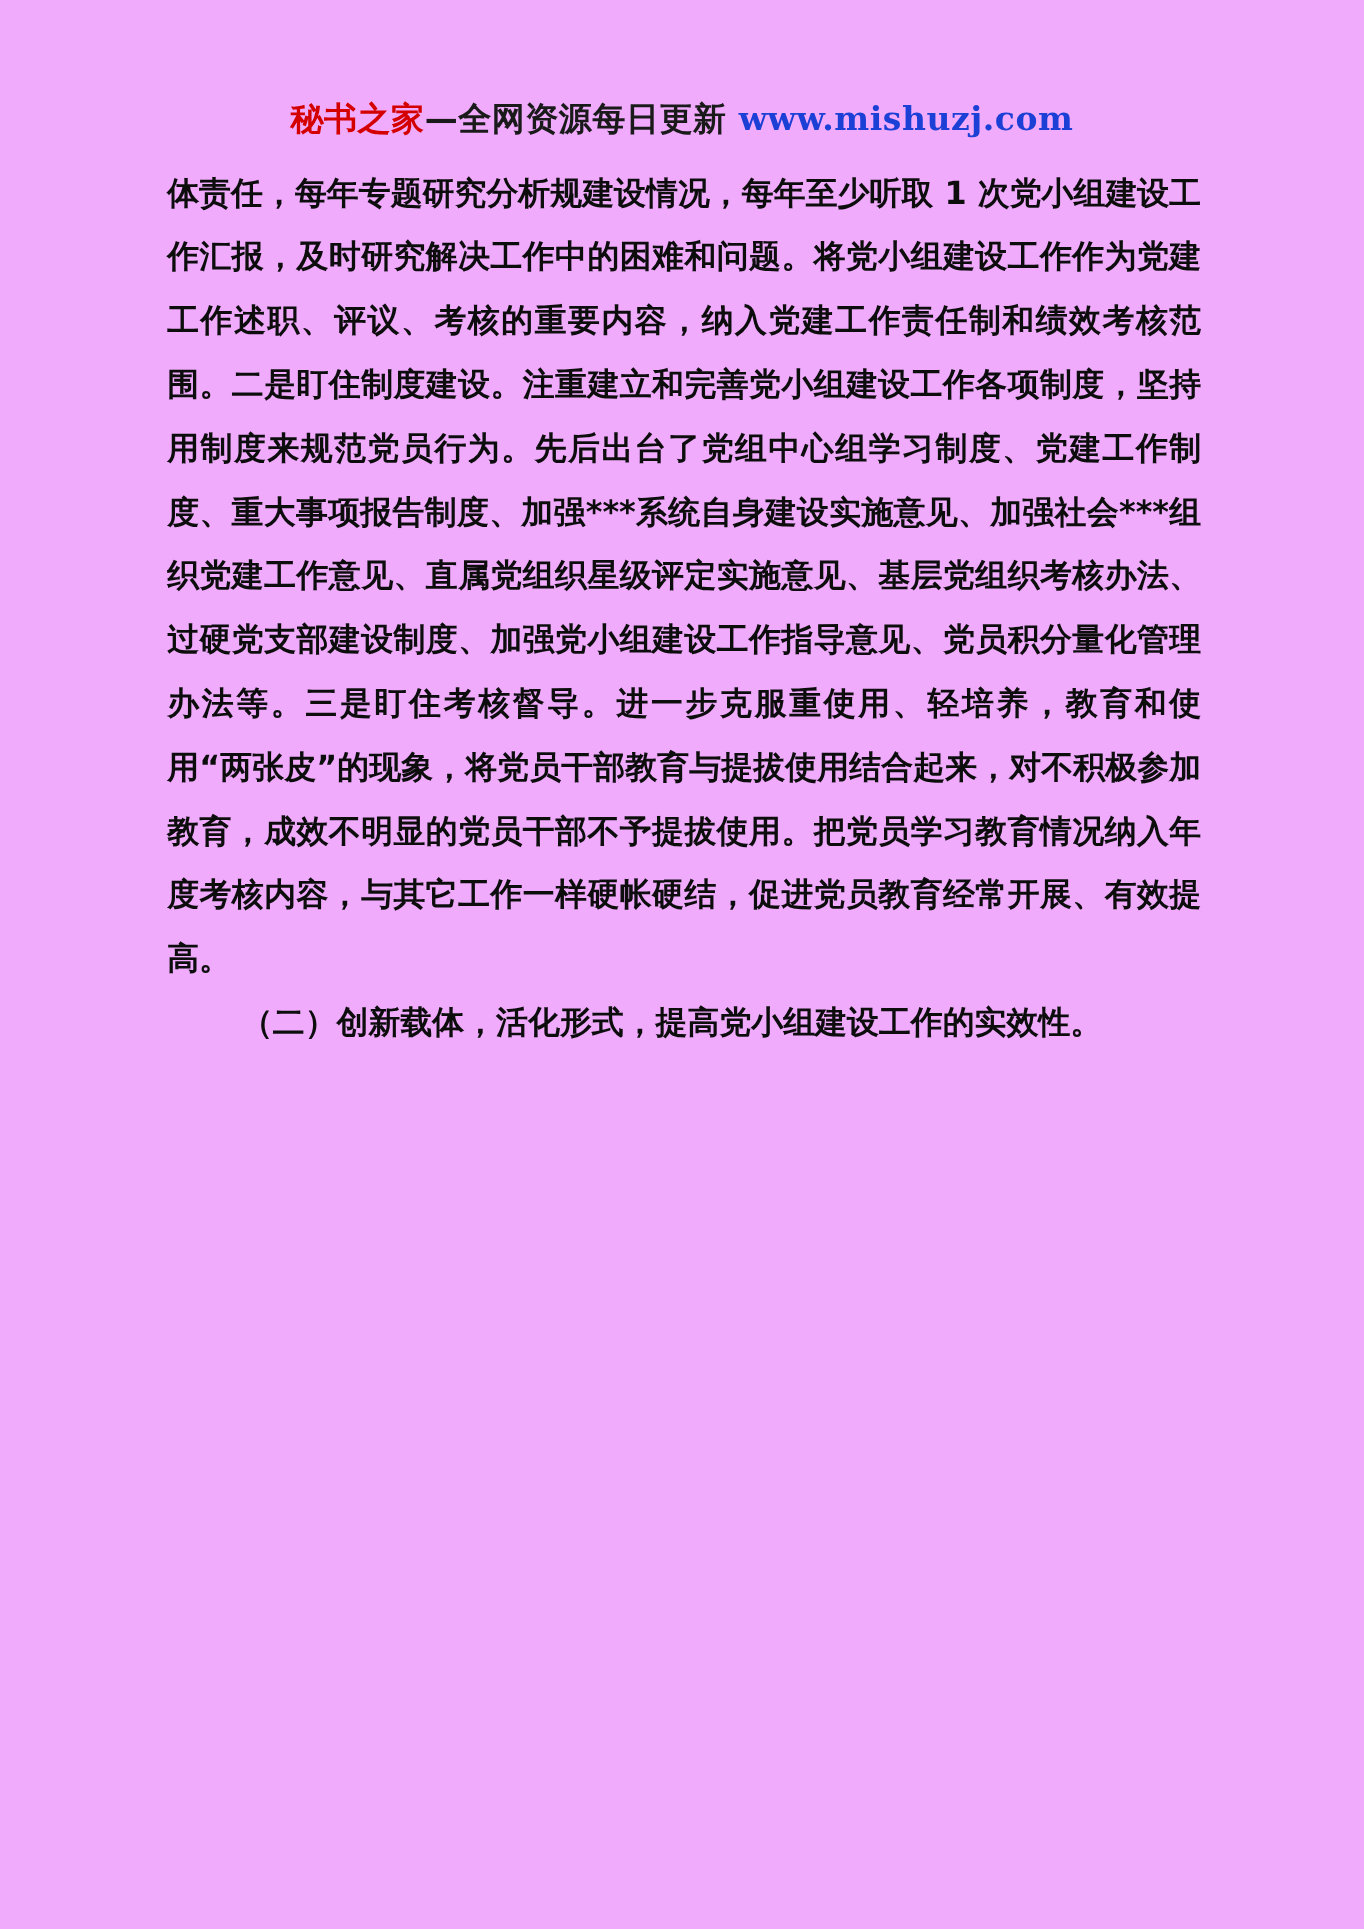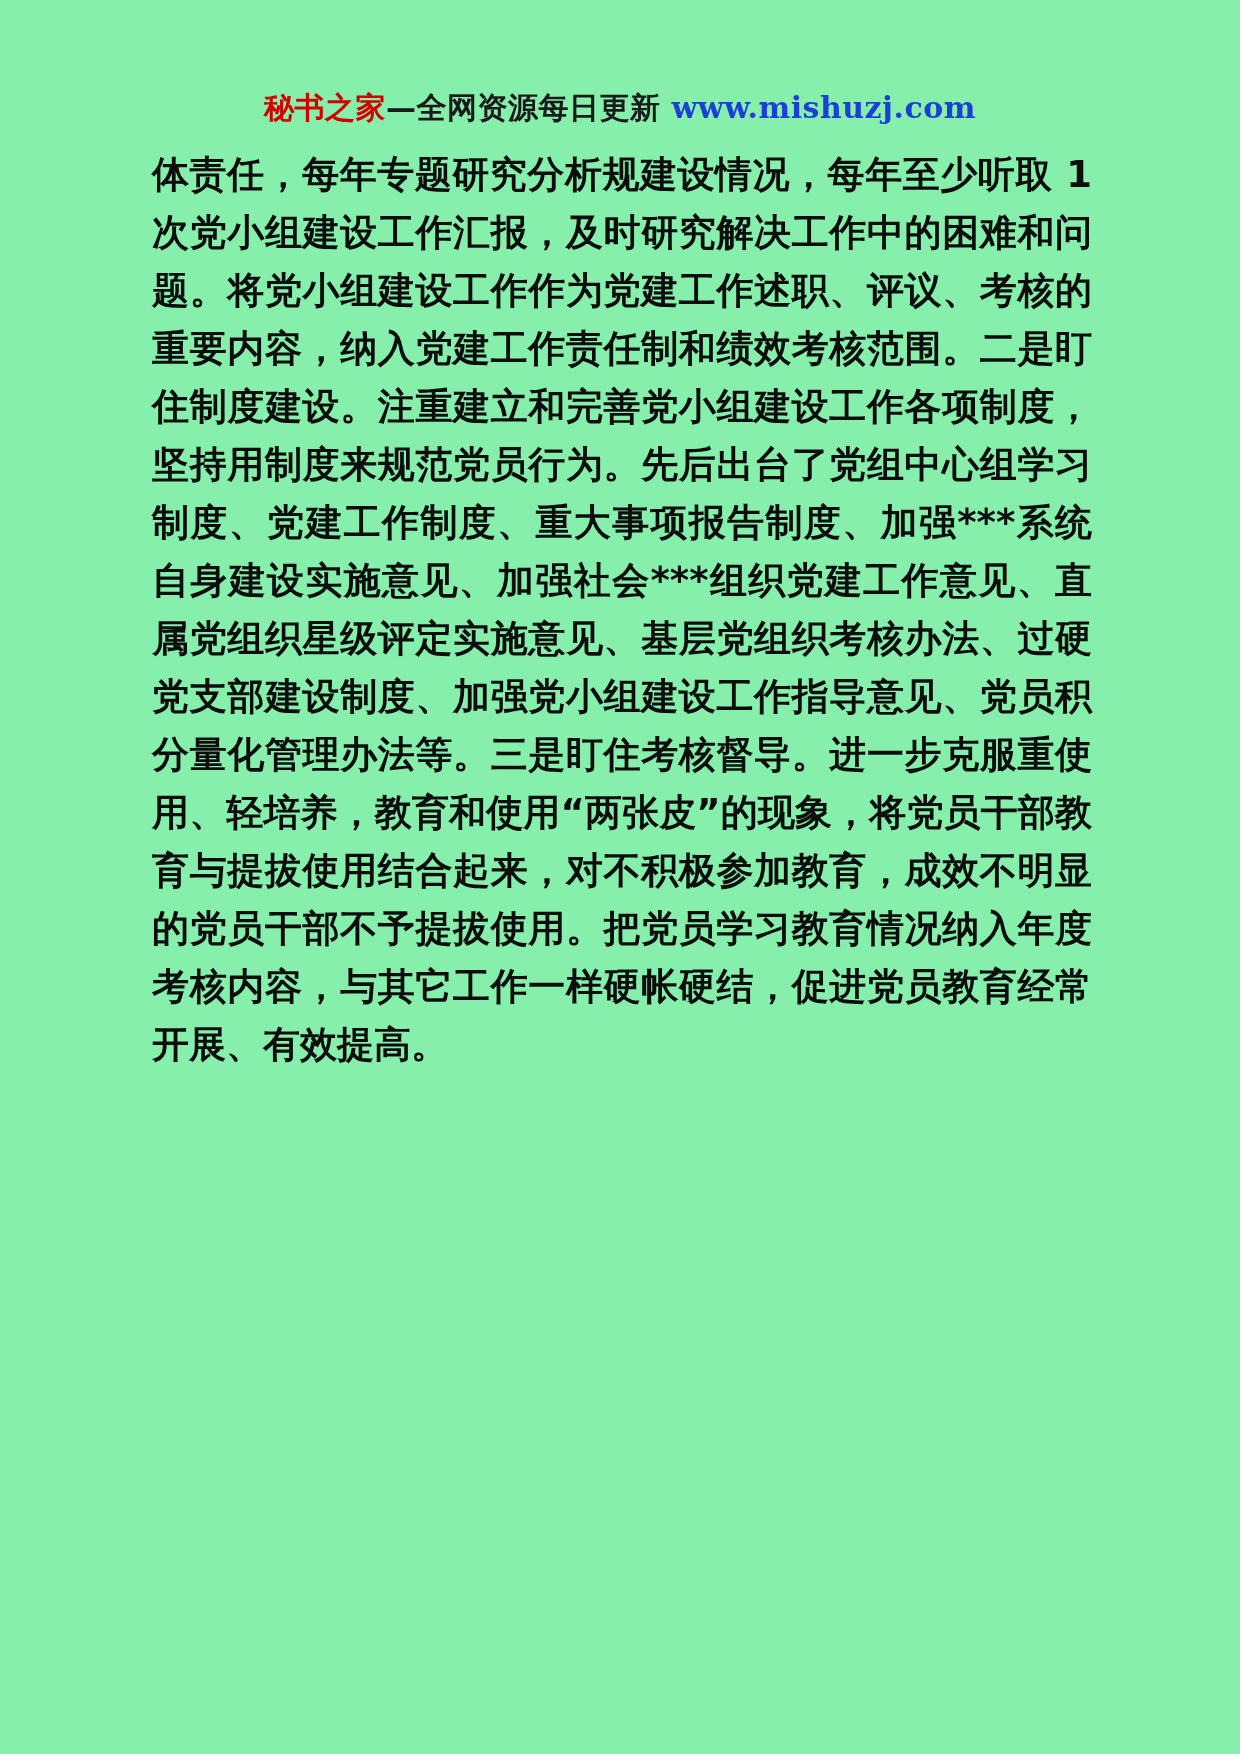--- a/index.html
+++ b/index.html
@@ -10,21 +10,21 @@
   body {
     width: 1240px;
     height: 1754px;
     font-family: "DejaVu Sans", "Liberation Sans", sans-serif;
     overflow: hidden;
   }
   .page {
     position: relative;
     width: 1240px;
     height: 1754px;
-    background: #86efac;
+    background: #f0abfc;
     box-sizing: border-box;
   }
   .header-banner {
     position: absolute;
     top: 88px;
     left: 0;
     width: 1240px;
     text-align: center;
     white-space: nowrap;
     font-size: 30px;
@@ -40,21 +40,21 @@
   .brand-url {
     color: #1c3fd6;
     font-family: "DejaVu Serif", "Liberation Serif", serif;
     font-weight: bold;
   }
   .body-text {
     position: absolute;
     top: 146px;
     left: 152px;
     width: 940px;
-    font-size: 37px;
+    font-size: 29px;
     line-height: 58px;
     color: #0d0d0d;
     font-weight: bold;
     text-align: justify;
     text-justify: inter-ideograph;
     font-family: "DejaVu Sans", "Liberation Sans", sans-serif;
   }
   .para {
     margin: 0;
     padding: 0;
@@ -67,15 +67,16 @@
 <body>
 
 <div class="page">
 
   <div class="header-banner">
     <span class="brand-red">秘书之家</span><span class="brand-dark">—全网资源每日更新</span><span class="brand-dark"> </span><span class="brand-url">www.mishuzj.com</span>
   </div>
 
   <div class="body-text">
     <p class="para">体责任，每年专题研究分析规建设情况，每年至少听取 1 次党小组建设工作汇报，及时研究解决工作中的困难和问题。将党小组建设工作作为党建工作述职、评议、考核的重要内容，纳入党建工作责任制和绩效考核范围。二是盯住制度建设。注重建立和完善党小组建设工作各项制度，坚持用制度来规范党员行为。先后出台了党组中心组学习制度、党建工作制度、重大事项报告制度、加强***系统自身建设实施意见、加强社会***组织党建工作意见、直属党组织星级评定实施意见、基层党组织考核办法、过硬党支部建设制度、加强党小组建设工作指导意见、党员积分量化管理办法等。三是盯住考核督导。进一步克服重使用、轻培养，教育和使用“两张皮”的现象，将党员干部教育与提拔使用结合起来，对不积极参加教育，成效不明显的党员干部不予提拔使用。把党员学习教育情况纳入年度考核内容，与其它工作一样硬帐硬结，促进党员教育经常开展、有效提高。</p>
+    <p class="para indent">（二）创新载体，活化形式，提高党小组建设工作的实效性。</p>
   </div>
 
 </div>
 
 </body></html>

